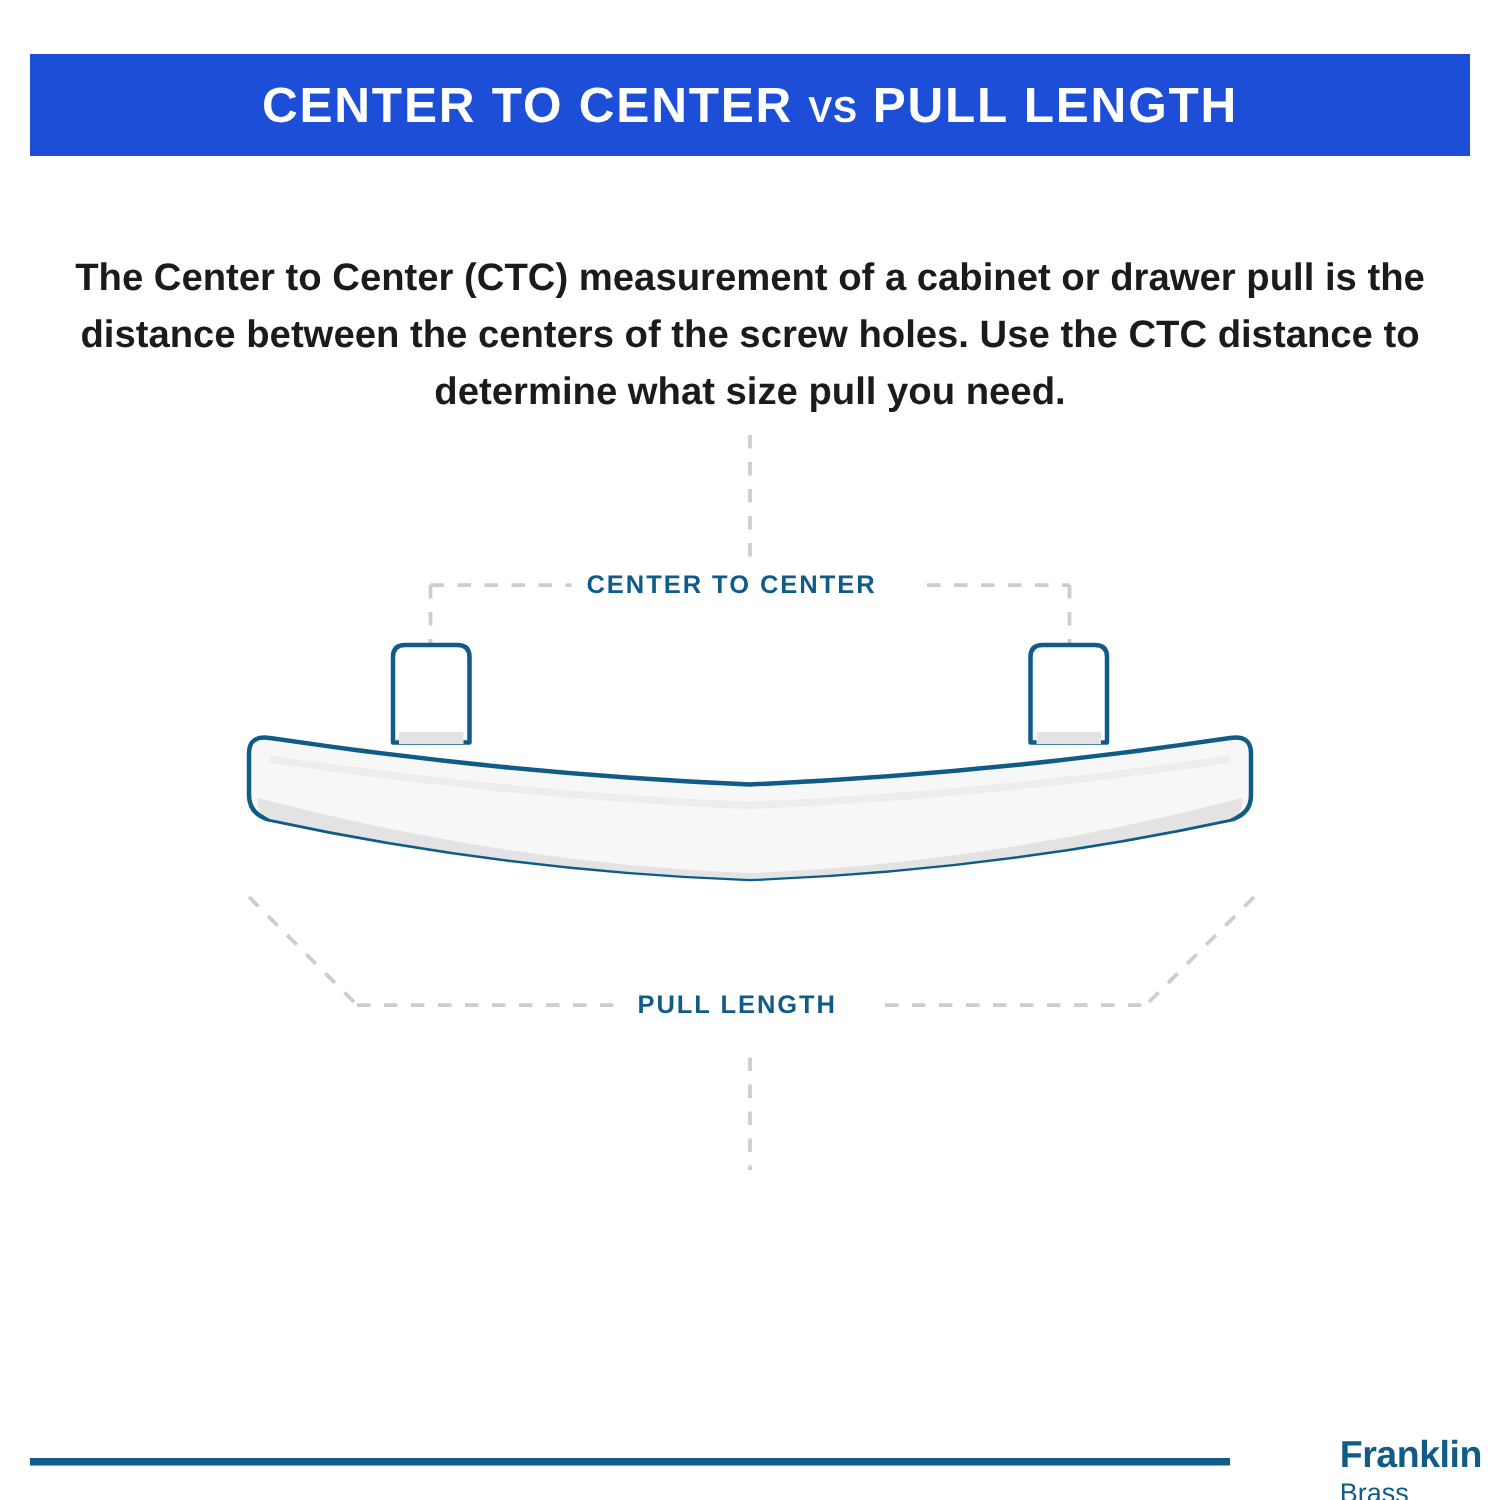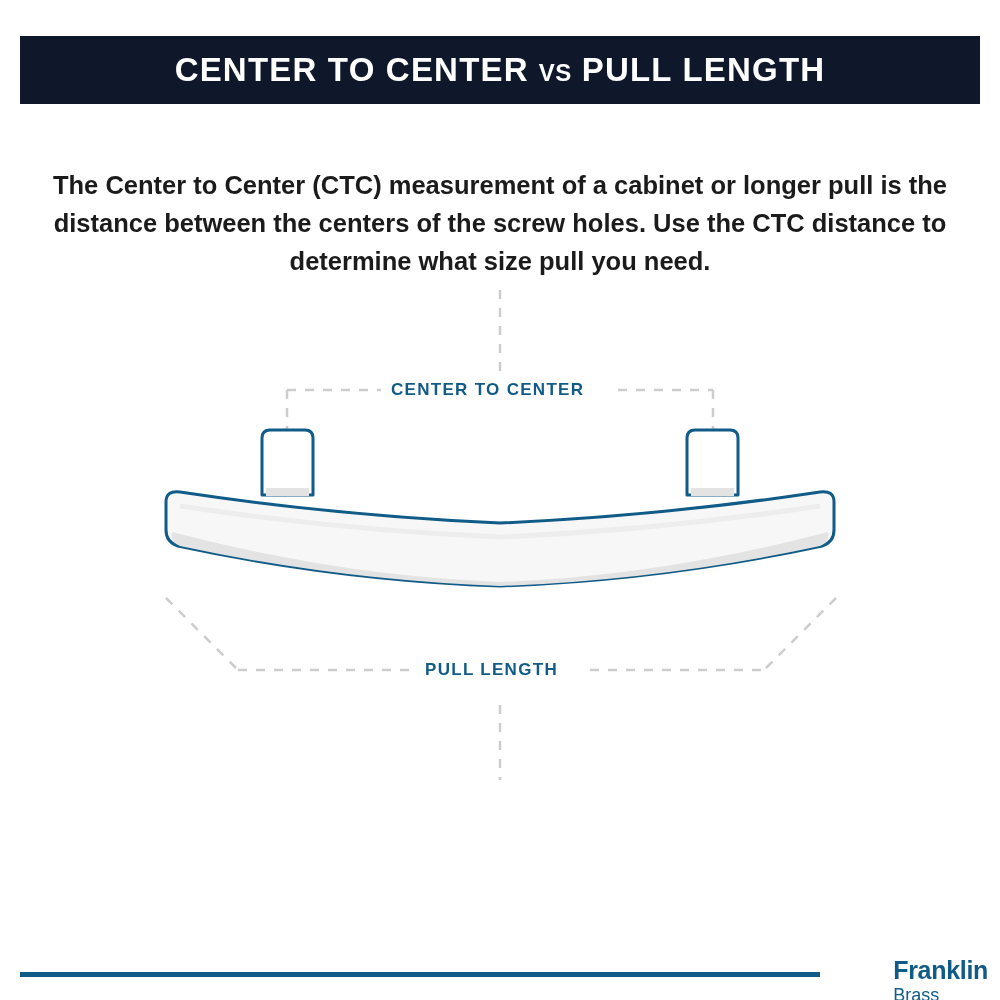--- a/index.html
+++ b/index.html
@@ -23,21 +23,21 @@
     height: 1000px;
   }
 
   
   .header-bar {
     position: absolute;
     left: 20px;
     top: 36px;
     width: 960px;
     height: 68px;
-    background: #0f172a;
+    background: #1d4ed8;
     display: flex;
     align-items: center;
     justify-content: center;
   }
   .header-title {
     color: #ffffff;
     font-size: 33px;
     font-weight: bold;
     letter-spacing: 1.2px;
     text-transform: uppercase;
@@ -139,21 +139,21 @@
 </style>
 </head>
 <body>
 
 <div class="page">
 
   <div class="header-bar">
     <div class="header-title"><span>CENTER TO CENTER</span><span class="vs" style="margin:0 10px;">vs</span><span>PULL LENGTH</span></div>
   </div>
 
-  <div class="top-paragraph">The Center to Center (CTC) measurement of a cabinet or longer pull is the distance between the centers of the screw holes. Use the CTC distance to determine what size pull you need.</div>
+  <div class="top-paragraph">The Center to Center (CTC) measurement of a cabinet or drawer pull is the distance between the centers of the screw holes. Use the CTC distance to determine what size pull you need.</div>
 
   <div class="diagram">
     <svg width="1000" height="500" viewBox="0 0 1000 500" xmlns="http://www.w3.org/2000/svg">
 
       <g stroke="#cdcdcd" stroke-width="2.5" stroke-dasharray="9 9" fill="none" stroke-linecap="butt">
 
         <line x1="500" y1="10" x2="500" y2="95"></line>
 
         <line x1="287" y1="110" x2="287" y2="212"></line>
 

